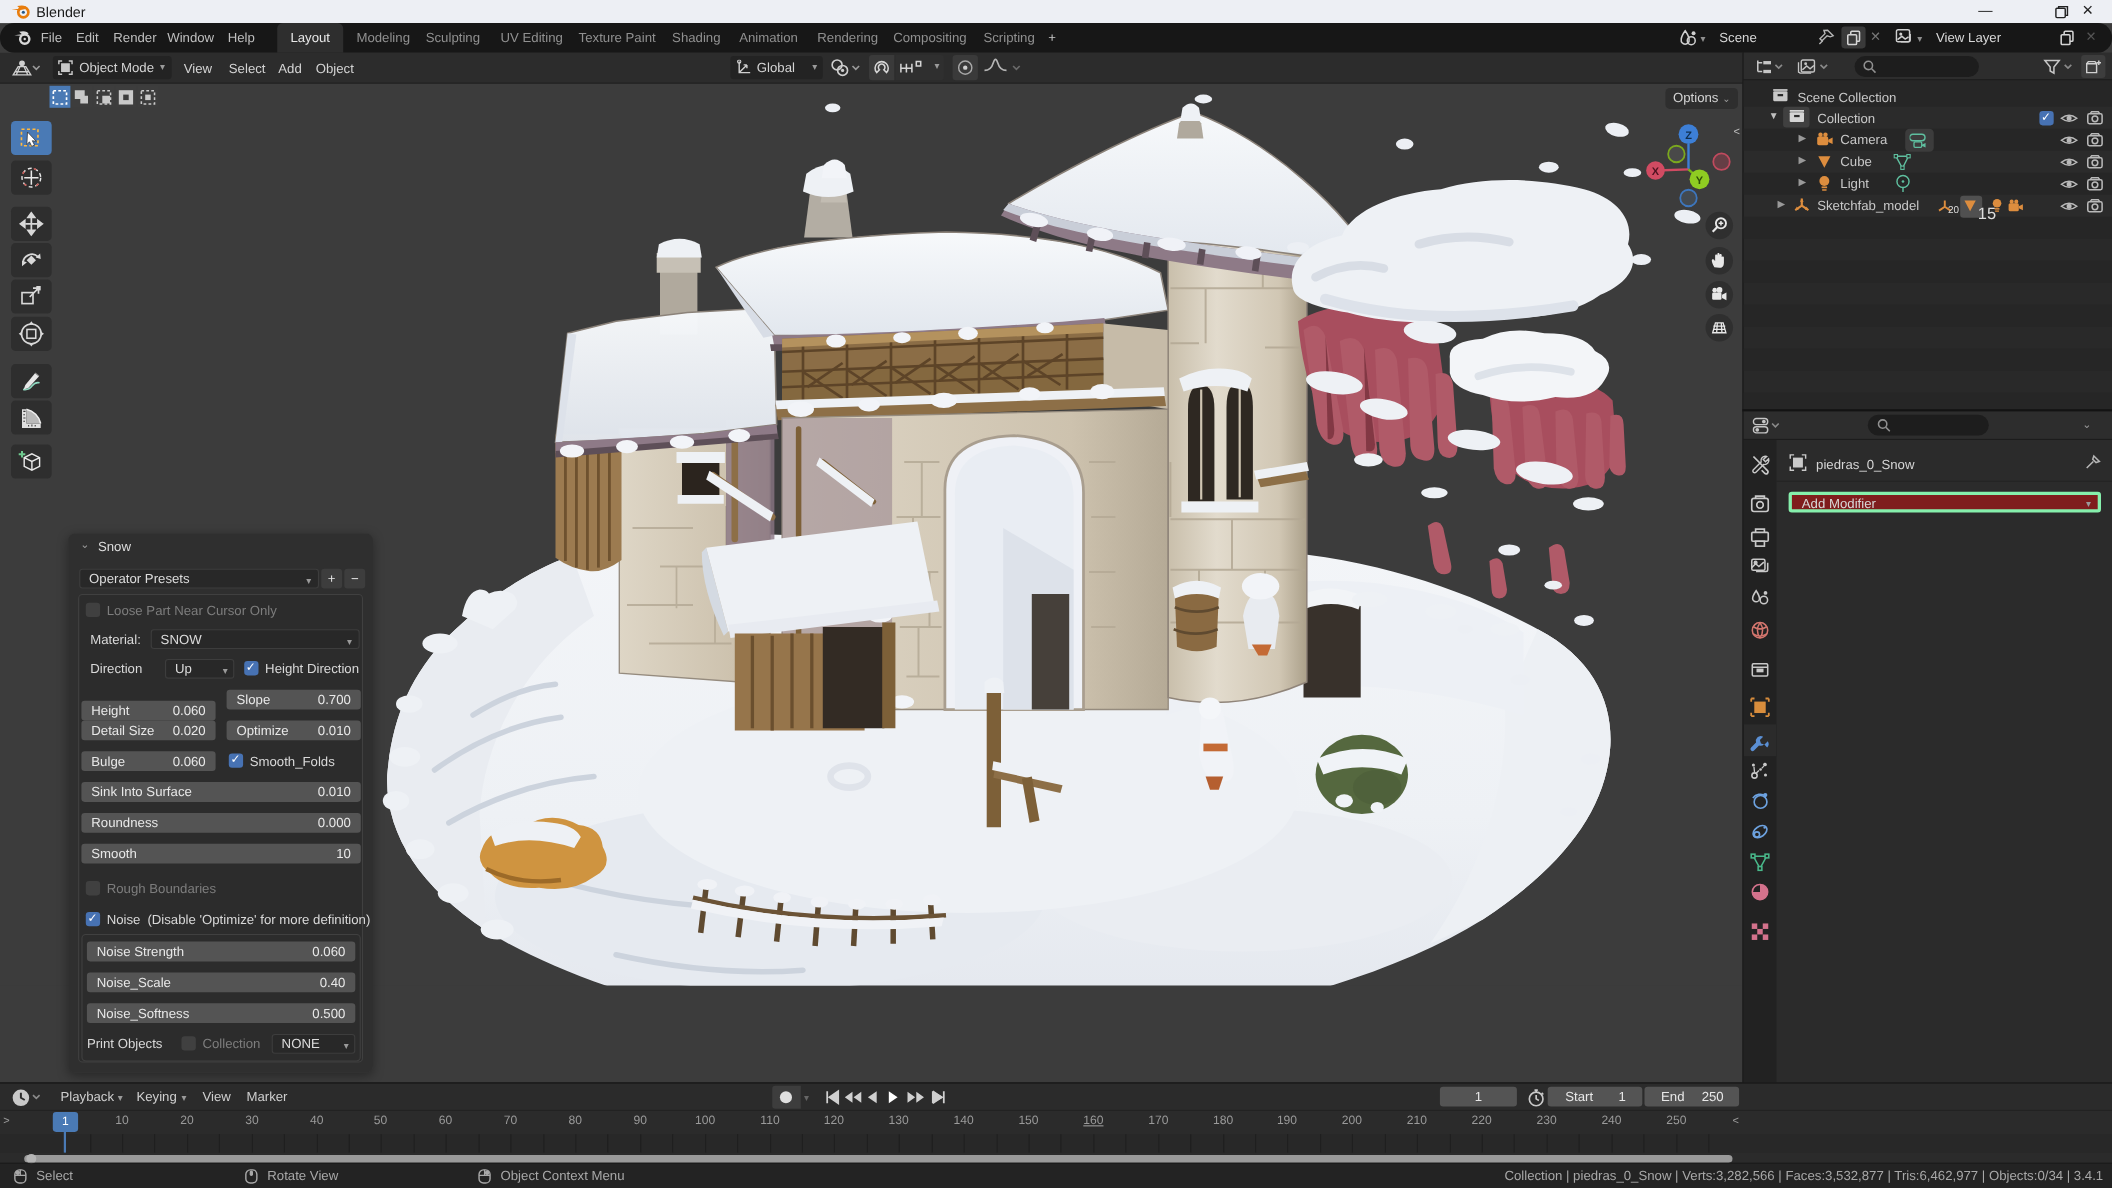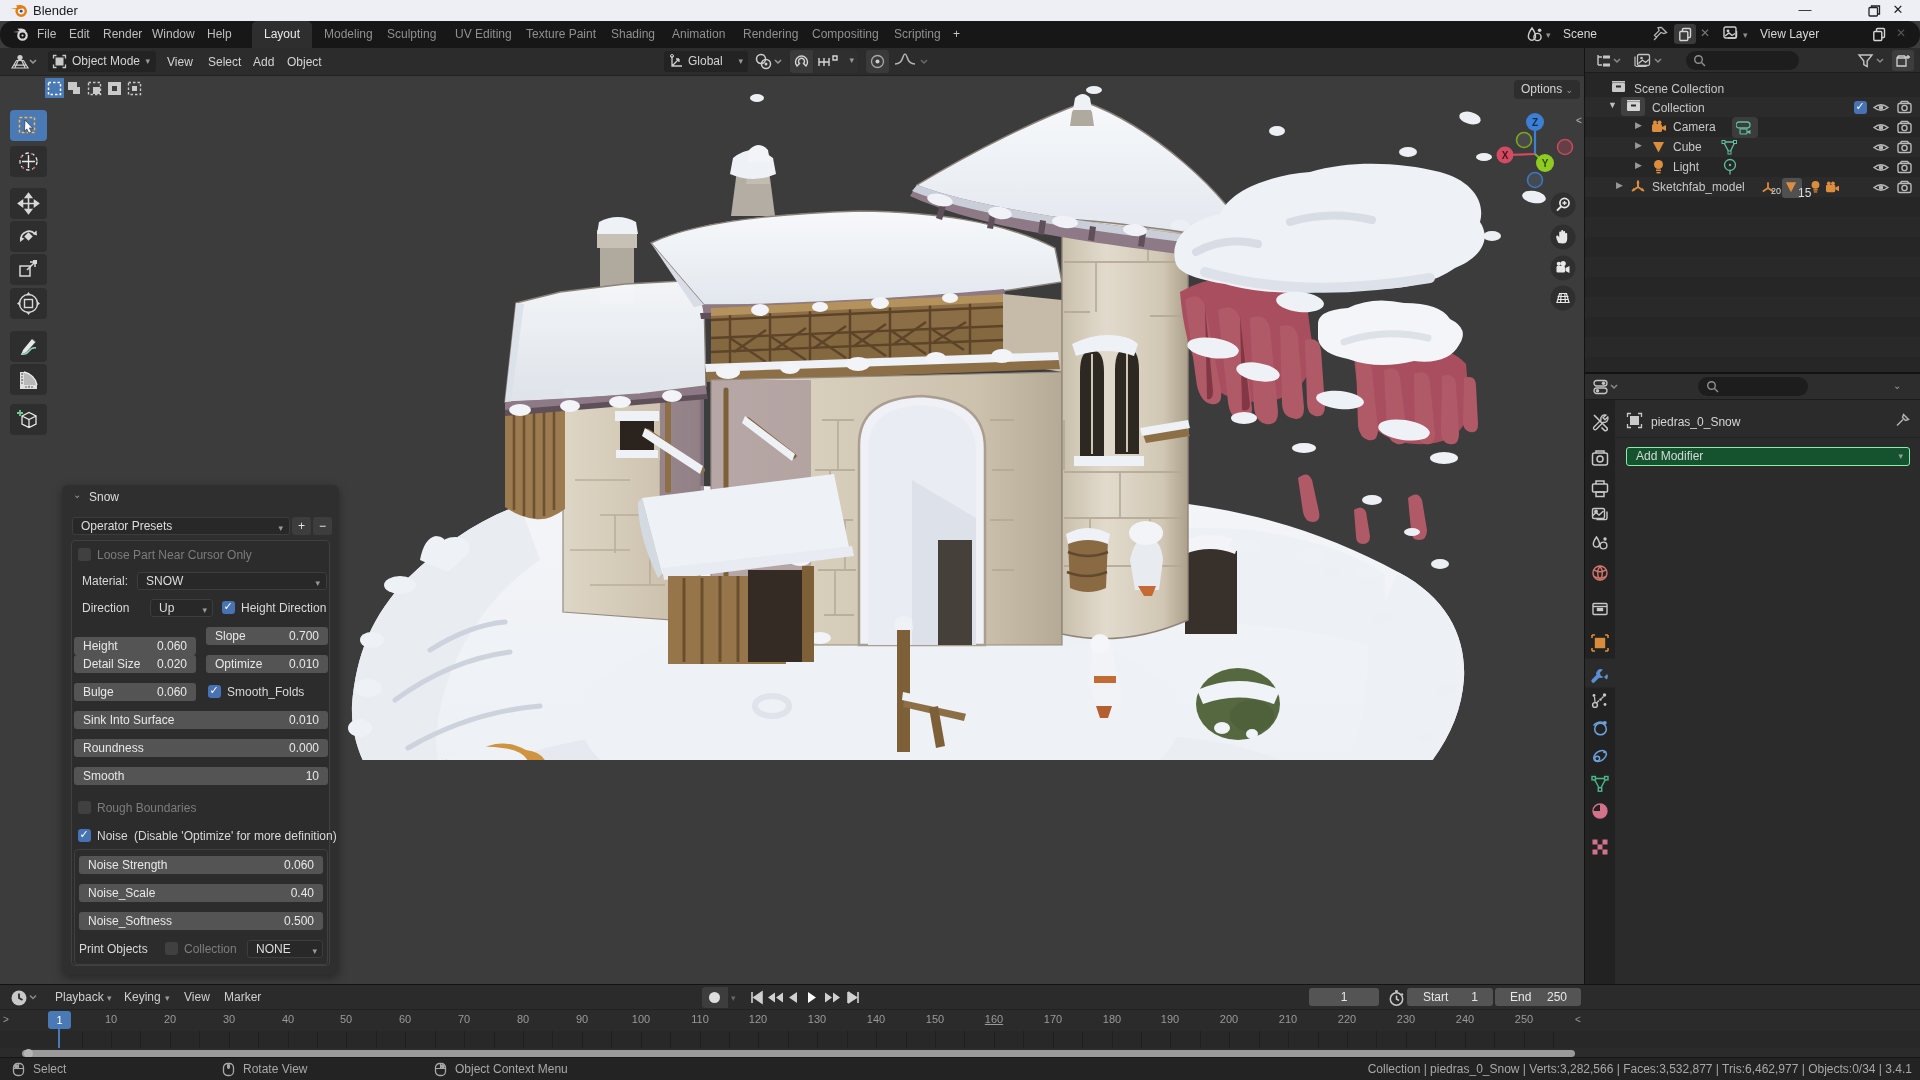--- a/index.html
+++ b/index.html
@@ -21,21 +21,21 @@
 .mitem { position:absolute; top:6px; }
 .wtab { position:absolute; top:0; height:27px; line-height:26px; padding:0 12px; color:#909090; }
 .wtab.active { background:#2e2e2e; color:#e8e8e8; border-radius:5px 5px 0 0;}
 
 
 #toolheader { left:0; top:48px; width:1584px; height:28px; background:#2c2c2c; color:#d4d4d4;
   font-size:12px; border-bottom:1px solid #202020;}
 .th { position:absolute; top:7px; }
 
 
-#viewport { left:0; top:76px; width:1584px; height:684px; background:#3c3c3c; overflow:hidden;}
+#viewport { left:0; top:76px; width:1584px; height:820px; background:#3c3c3c; overflow:hidden;}
 
 
 .selbtn { position:absolute; top:2px; width:19px; height:20px; background:#3d3d3d; }
 .selbtn.active { background:#4a7ab5; }
 
 
 .tool { position:absolute; left:10px; width:37px; height:31px; background:#2e2e2e; border-radius:4px;}
 .tool.active { background:#4a7ab5; }
 
 
@@ -871,21 +871,21 @@
     </svg>
     <span style="position:absolute; left:67px; top:132px;">Sketchfab_model</span>
     <svg style="position:absolute; left:176px; top:133px;" width="14" height="14" viewBox="0 0 16 16">
       <path d="M8 8 V1.5 M8 8 L2 12 M8 8 L14 12" stroke="#dd8d3e" stroke-width="2" fill="none"></path>
     </svg>
     <span style="position:absolute; left:186px; top:138px; font-size:9px; color:#ddd;">20</span>
     <div style="position:absolute; left:197px; top:130px; width:20px; height:20px; background:#505050; border-radius:3px;"></div>
     <svg style="position:absolute; left:199px; top:132px;" width="14" height="14" viewBox="0 0 15 14">
       <path d="M2 2 H13 L7.5 12.5 Z" fill="#dd8d3e"></path>
     </svg>
-    <span style="position:absolute; left:213px; top:138px; font-size:12px; color:#ddd;">15</span>
+    <span style="position:absolute; left:213px; top:138px; font-size:15px; color:#ddd;">15</span>
     <svg style="position:absolute; left:224px; top:132px;" width="13" height="14" viewBox="0 0 15 16">
       <circle cx="7.5" cy="5.5" r="4.5" fill="#dd8d3e"></circle>
         <rect x="5" y="10.5" width="5" height="1.6" fill="#dd8d3e"></rect>
         <rect x="5.5" y="13" width="4" height="1.4" fill="#dd8d3e"></rect>
     </svg>
     <svg style="position:absolute; left:240px; top:133px;" width="15" height="13" viewBox="0 0 16 14">
       <rect x="1" y="4" width="10" height="8" rx="1.5" fill="#dd8d3e"></rect>
         <circle cx="4" cy="2.5" r="2" fill="#dd8d3e"></circle>
         <circle cx="8.5" cy="2.5" r="2" fill="#dd8d3e"></circle>
         <path d="M11 7 L15 5 V11 L11 9 Z" fill="#dd8d3e"></path>
@@ -1012,21 +1012,21 @@
 
     <svg style="position:absolute; left:41px; top:38px;" width="17" height="17" viewBox="0 0 17 17">
       <rect x="4" y="4" width="9" height="9" fill="#c9c9c9"></rect>
       <path d="M1.5 5 v-3.5 h3.5 M12 1.5 h3.5 V5 M15.5 12 v3.5 H12 M5 15.5 H1.5 V12" stroke="#c9c9c9" stroke-width="1.3" fill="none"></path>
     </svg>
     <span style="position:absolute; left:66px; top:41px; color:#d5d5d5;">piedras_0_Snow</span>
     <svg style="position:absolute; left:310px; top:39px;" width="15" height="15" viewBox="0 0 15 15">
       <path d="M8.5 1.5 L13.5 6.5 L10.5 7.5 L7.5 4.5 Z M8 6.5 L2 12.5" stroke="#b5b5b5" stroke-width="1.4" fill="none"></path>
     </svg>
     <div style="position:absolute; left:30px; top:63px; width:305px; height:1px; background:#232323;"></div>
-    <div style="position:absolute; left:41px; top:73px; width:284px; height:19px; background:#14532d; border:1px solid #86efac; border-radius:3px; color:#d8d8d8;">
+    <div style="position:absolute; left:41px; top:73px; width:284px; height:19px; background:#7f1d1d; border:3px solid #86efac; border-radius:3px; color:#d8d8d8;">
       <span style="position:absolute; left:9px; top:1px;">Add Modifier</span>
       <span style="position:absolute; right:6px; top:3px; color:#9a9a9a; font-size:9px;">▾</span>
     </div>
   </div>
 
   <div class="abs" id="timeline">
     <div id="tlhead">
       <svg style="position:absolute; left:10px; top:4px;" width="30" height="18" viewBox="0 0 30 18">
         <circle cx="9" cy="9" r="7.5" fill="#c9c9c9"></circle>
         <path d="M9 4.5 V9 L12.5 11" stroke="#2b2b2b" stroke-width="1.8" fill="none"></path>

